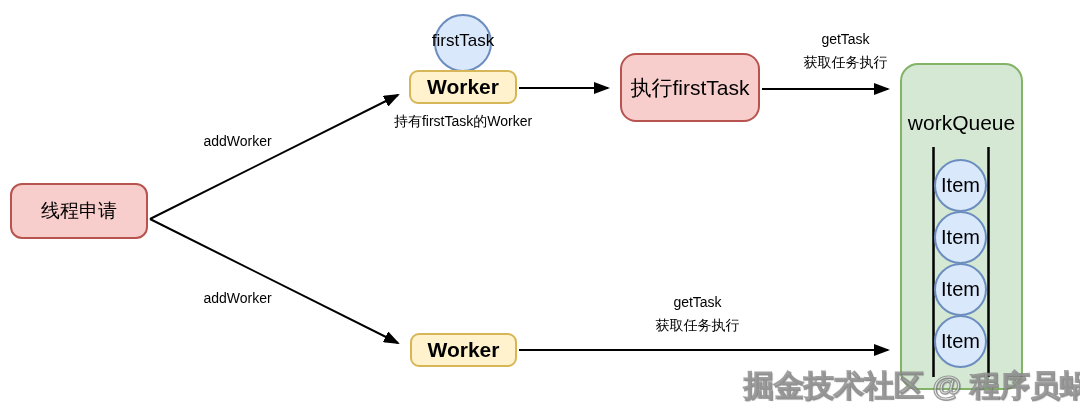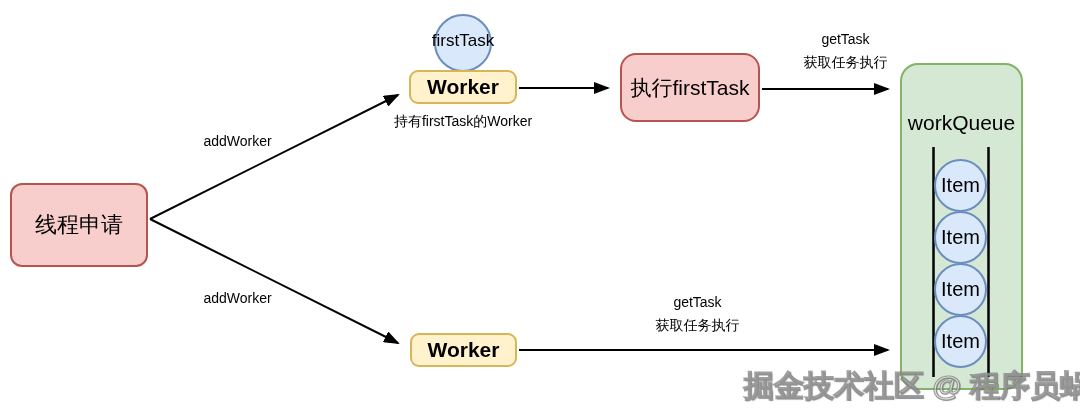--- a/index.html
+++ b/index.html
@@ -23,22 +23,22 @@
     background:var(--pink-fill);
     border:2px solid var(--pink-border);
   }
   .yellow{
     background:var(--yellow-fill);
     border:2px solid var(--yellow-border);
     border-radius:9px;
     font-weight:bold;
   }
   #thread-request{
-    left:10px;top:183px;width:138px;height:84px;
-    border-radius:12px;font-size:22px;text-align:right;
+    left:10px;top:183px;width:138px;height:56px;
+    border-radius:12px;font-size:19px;text-align:right;
   }
   #exec-first-task{
     left:620px;top:53px;width:140px;height:69px;
     border-radius:16px;
   }
   #worker-top{left:409px;top:70px;width:108px;height:34px;}
   #worker-bottom{left:410px;top:333px;width:107px;height:34px;}
   #first-task-circle{
     position:absolute;left:434px;top:14px;width:58px;height:58px;
     border-radius:50%;

